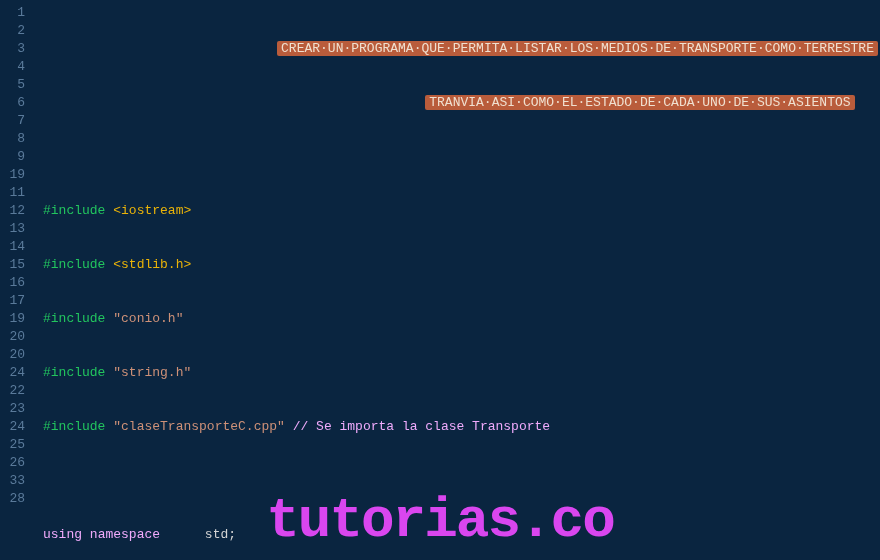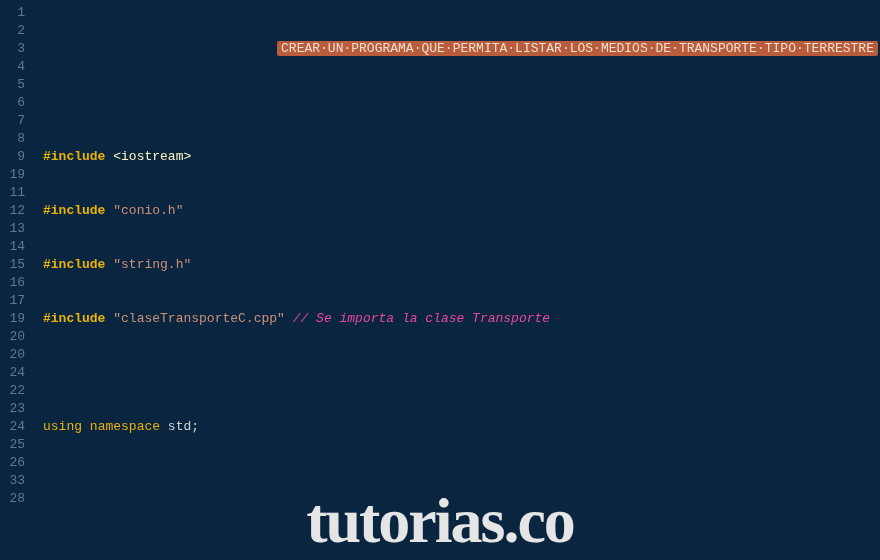--- a/index.html
+++ b/index.html
@@ -34,36 +34,36 @@
       padding-left: 8px;
       white-space: pre;
     }
     .code .line { height: 18px; }
     .hl-banner {
       background: #b95c3b;
       color: #f0e0d0;
       padding: 0 4px;
       border-radius: 2px;
     }
-    .directive { color: #eab308; font-weight: bold; }
-    .anglebr { color: #fef9c3; }
+    .directive { color: #22c55e; }
+    .anglebr { color: #eab308; }
     .string { color: #ce9178; }
-    .comment { color: #ec4899; font-style: italic; }
-    .keyword { color: #eab308; }
-    .ident { color: #d4d4d4; }
+    .comment { color: #f0abfc; }
+    .keyword { color: #f0abfc; }
+    .ident { color: #d4d4d4; margin-left: 37px; }
     .op { color: #d4d4d4; }
     .watermark {
       position: absolute;
       bottom: 30px;
       left: 50%;
       transform: translateX(-50%);
-      font-family: Liberation Serif, serif;
-      font-size: 64px;
+      font-family: Liberation Mono, monospace;
+      font-size: 56px;
       font-weight: bold;
-      color: #e5e5e5;
+      color: #d946ef;
       letter-spacing: -2px;
       user-select: none;
       pointer-events: none;
     }
   </style>
 </head>
 <body>
 
 <div class="editor">
   <div class="gutter">
@@ -90,23 +90,25 @@
       <div>24</div>
       <div>22</div>
       <div>23</div>
       <div>24</div>
       <div>25</div>
       <div>26</div>
       <div>33</div>
       <div>28</div>
     </div>
   <div class="code">
-    <div class="line">                              <span class="hl-banner">CREAR·UN·PROGRAMA·QUE·PERMITA·LISTAR·LOS·MEDIOS·DE·TRANSPORTE·TIPO·TERRESTRE</span></div>
+    <div class="line">                              <span class="hl-banner">CREAR·UN·PROGRAMA·QUE·PERMITA·LISTAR·LOS·MEDIOS·DE·TRANSPORTE·COMO·TERRESTRE</span></div>
+    <div class="line">                                                 <span class="hl-banner">TRANVIA·ASI·COMO·EL·ESTADO·DE·CADA·UNO·DE·SUS·ASIENTOS</span></div>
     <div class="line"></div>
     <div class="line"><span class="directive">#include</span> <span class="anglebr">&lt;iostream&gt;</span></div>
+    <div class="line"><span class="directive">#include</span> <span class="anglebr">&lt;stdlib.h&gt;</span></div>
     <div class="line"><span class="directive">#include</span> <span class="string">"conio.h"</span></div>
     <div class="line"><span class="directive">#include</span> <span class="string">"string.h"</span></div>
     <div class="line"><span class="directive">#include</span> <span class="string">"claseTransporteC.cpp"</span> <span class="comment">// Se importa la clase Transporte</span></div>
     <div class="line"></div>
     <div class="line"><span class="keyword">using</span> <span class="keyword">namespace</span> <span class="ident">std</span><span class="op">;</span></div>
     
     
     
     
     

